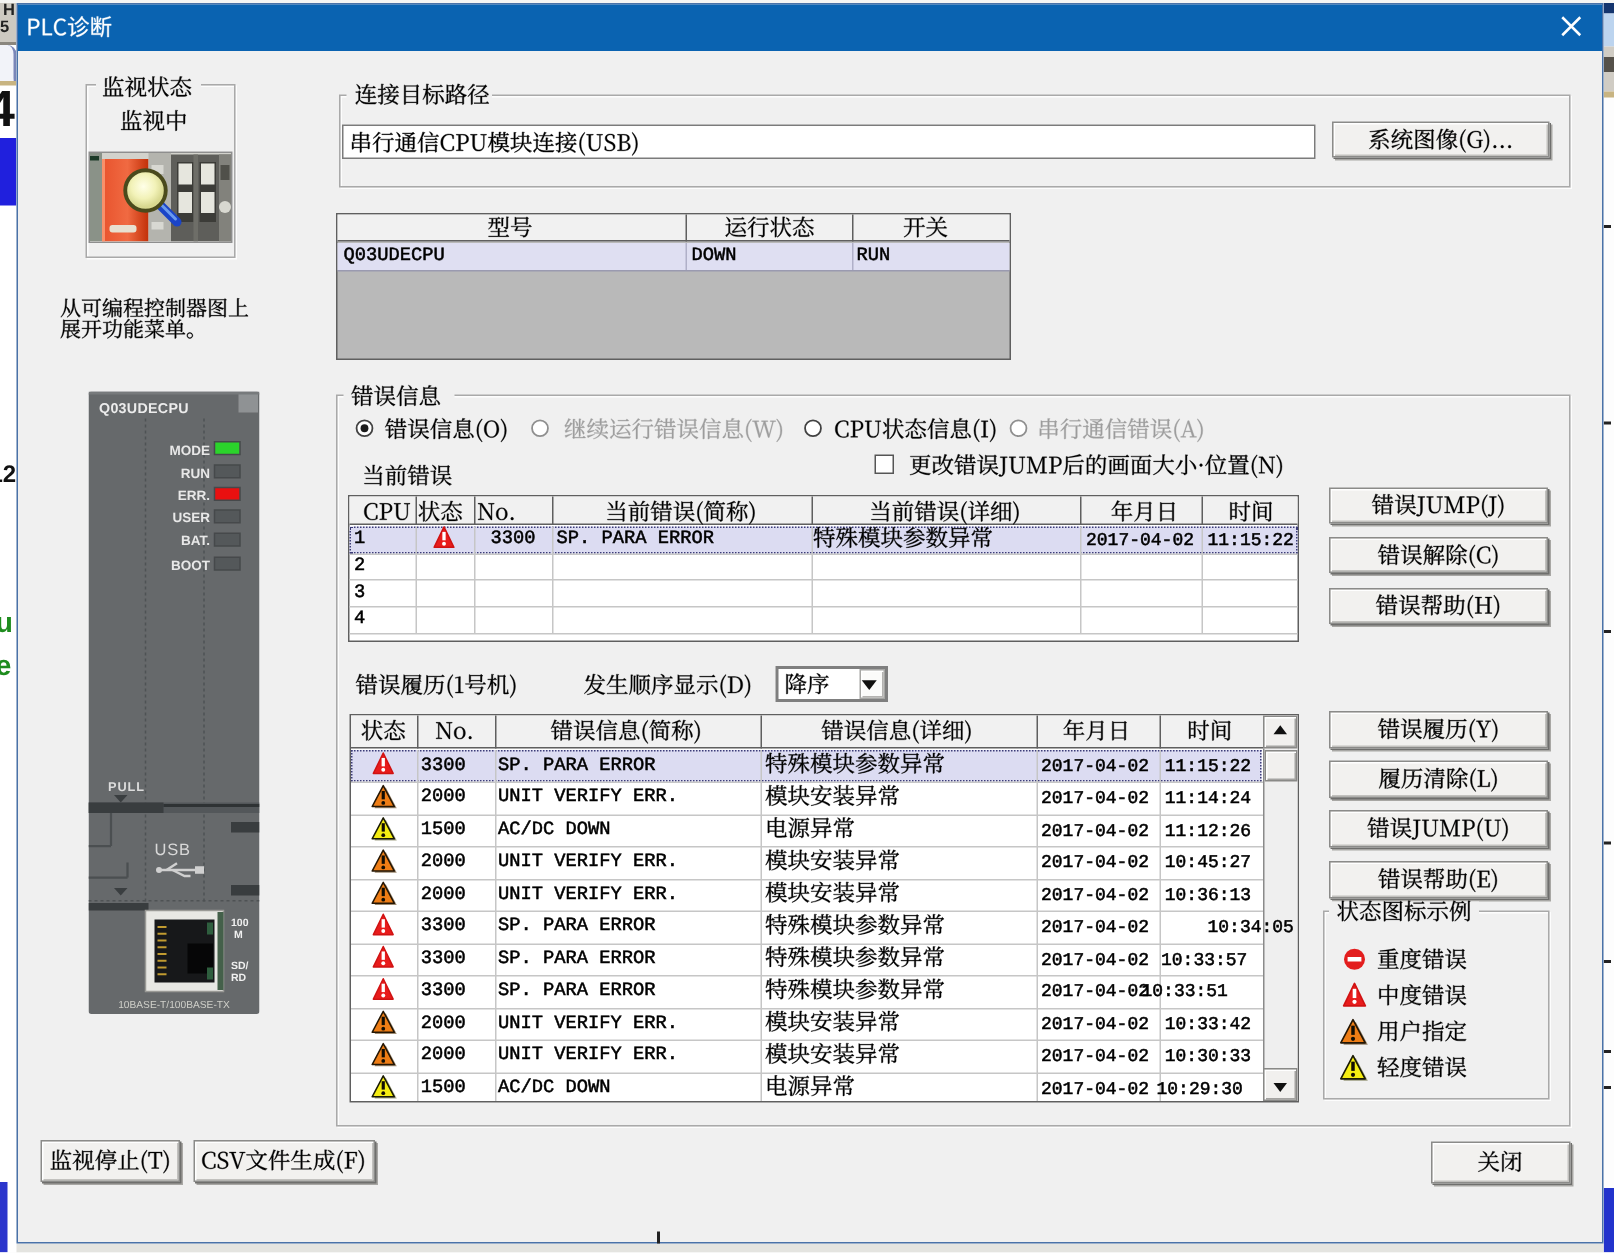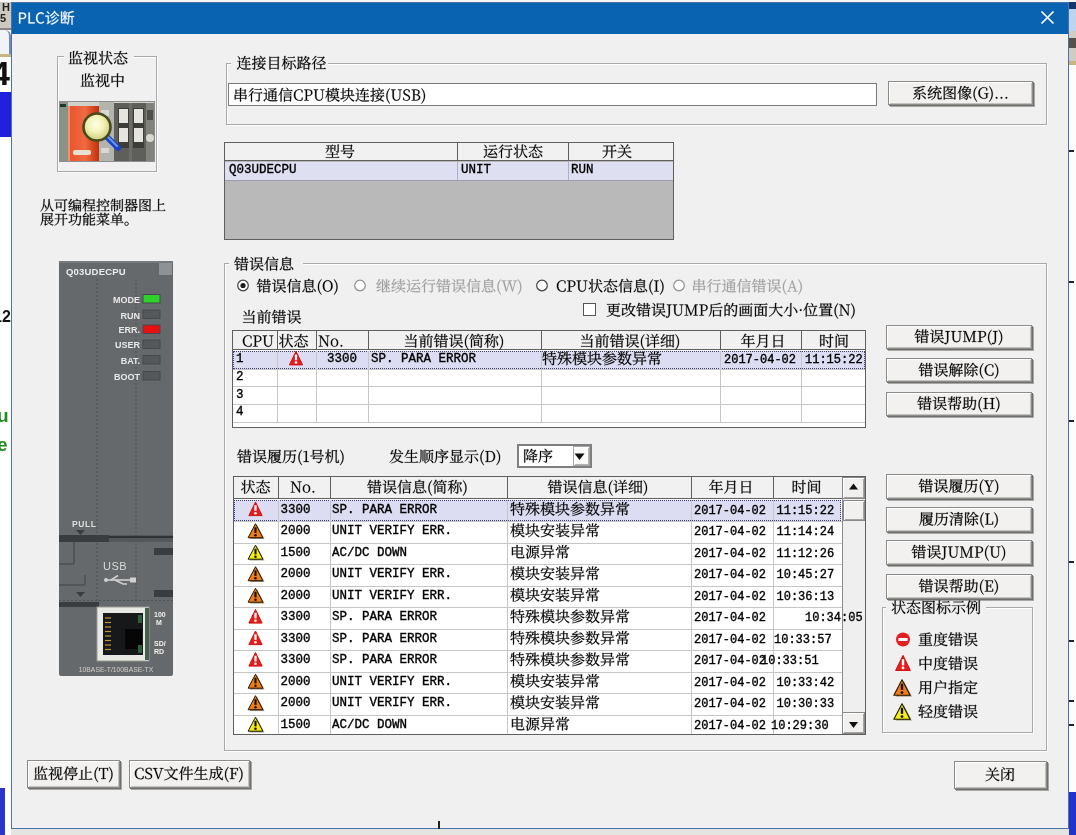--- a/index.html
+++ b/index.html
@@ -174,21 +174,21 @@
 <div class="a" style="left:224px;top:142px;width:450px;height:98px;background:#b9b9b9;border:1px solid #5f5f5f">
  <div class="a" style="left:0;top:0;width:448px;height:18px;background:#f1f1f1;border-bottom:1px solid #5f5f5f"></div>
  <div class="a" style="left:0;top:19px;width:448px;height:18px;background:#dfdff2"></div>
  <div class="a" style="left:232px;top:0;width:1px;height:18px;background:#5f5f5f"></div>
  <div class="a" style="left:343px;top:0;width:1px;height:18px;background:#5f5f5f"></div>
  <div class="a" style="left:232px;top:19px;width:1px;height:18px;background:#b0b0c8"></div>
  <div class="a" style="left:343px;top:19px;width:1px;height:18px;background:#b0b0c8"></div>
  <div class="a" style="left:0;top:37px;width:448px;height:1px;background:#9a9ab0"></div>
 </div>
 <div class="mono a" style="left:229px;top:163px">Q03UDECPU</div>
-<div class="mono a" style="left:461px;top:163px">UNIT</div>
+<div class="mono a" style="left:461px;top:163px">DOWN</div>
 <div class="mono a" style="left:571px;top:163px">RUN</div>
 
 <div class="a" style="left:232px;top:330px;width:634px;height:98px;background:#fff;border:1px solid #5f5f5f">
 <div class="a" style="left:0;top:0;width:632px;height:19px;background:#f1f1f1;border-bottom:1px solid #5f5f5f"></div>
       <div class="a" style="left:0;top:20px;width:632px;height:18px;background:#dcdcf2;outline:1px dotted #3c3c78;outline-offset:-1px"></div>
       <div class="a" style="left:44.1px;top:0;width:1px;height:19px;background:#5f5f5f"></div>
       <div class="a" style="left:44.1px;top:20px;width:1px;height:71px;background:#c6c6c6"></div>
       <div class="a" style="left:82.8px;top:0;width:1px;height:19px;background:#5f5f5f"></div>
       <div class="a" style="left:82.8px;top:20px;width:1px;height:71px;background:#c6c6c6"></div>
       <div class="a" style="left:134.9px;top:0;width:1px;height:19px;background:#5f5f5f"></div>

